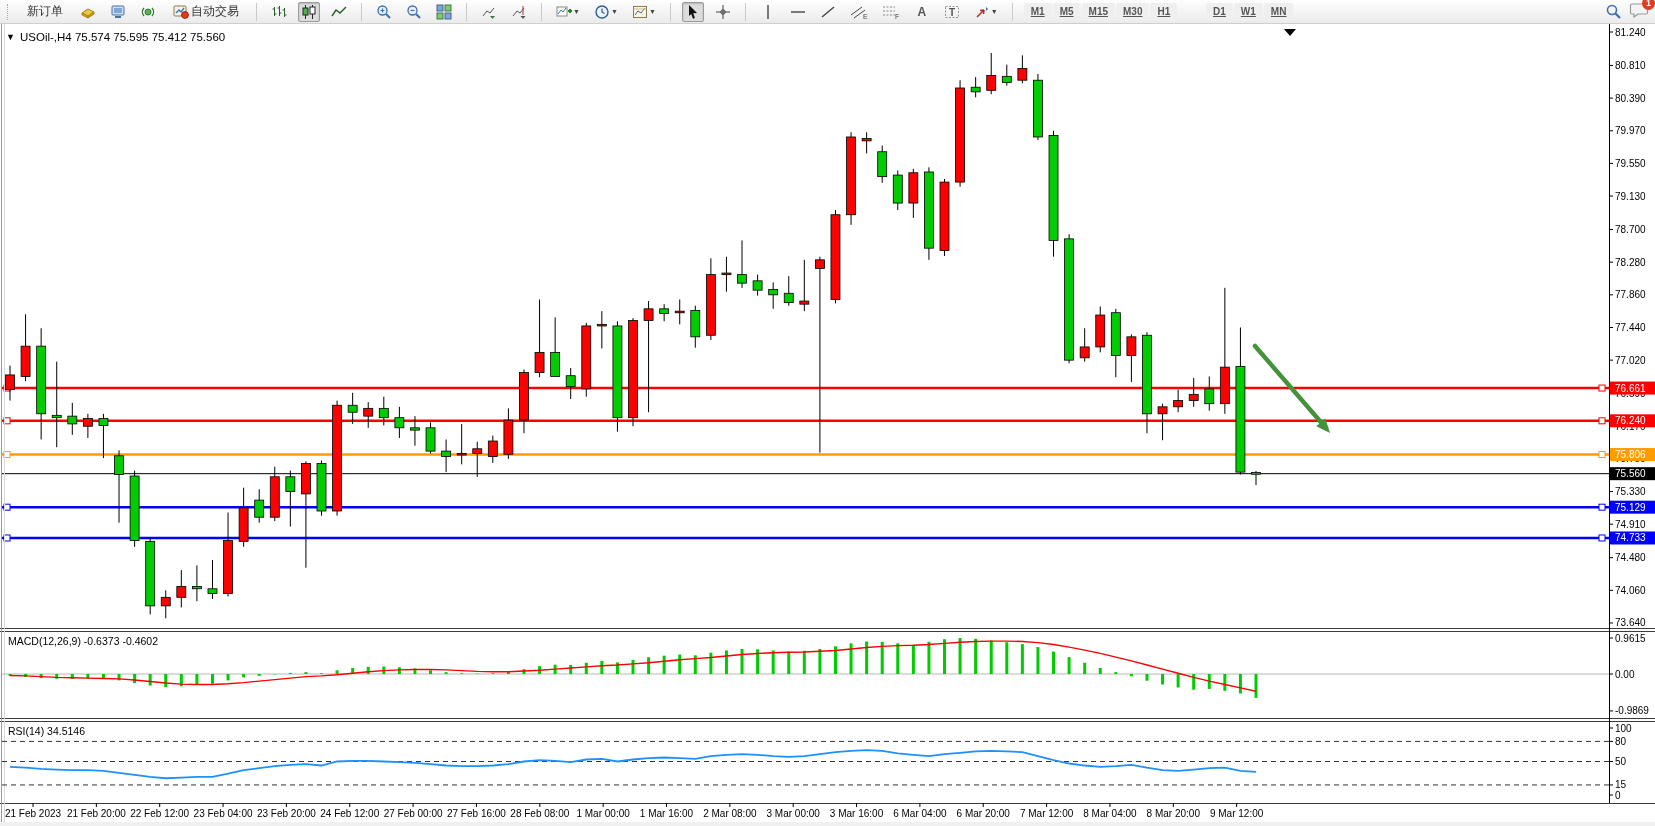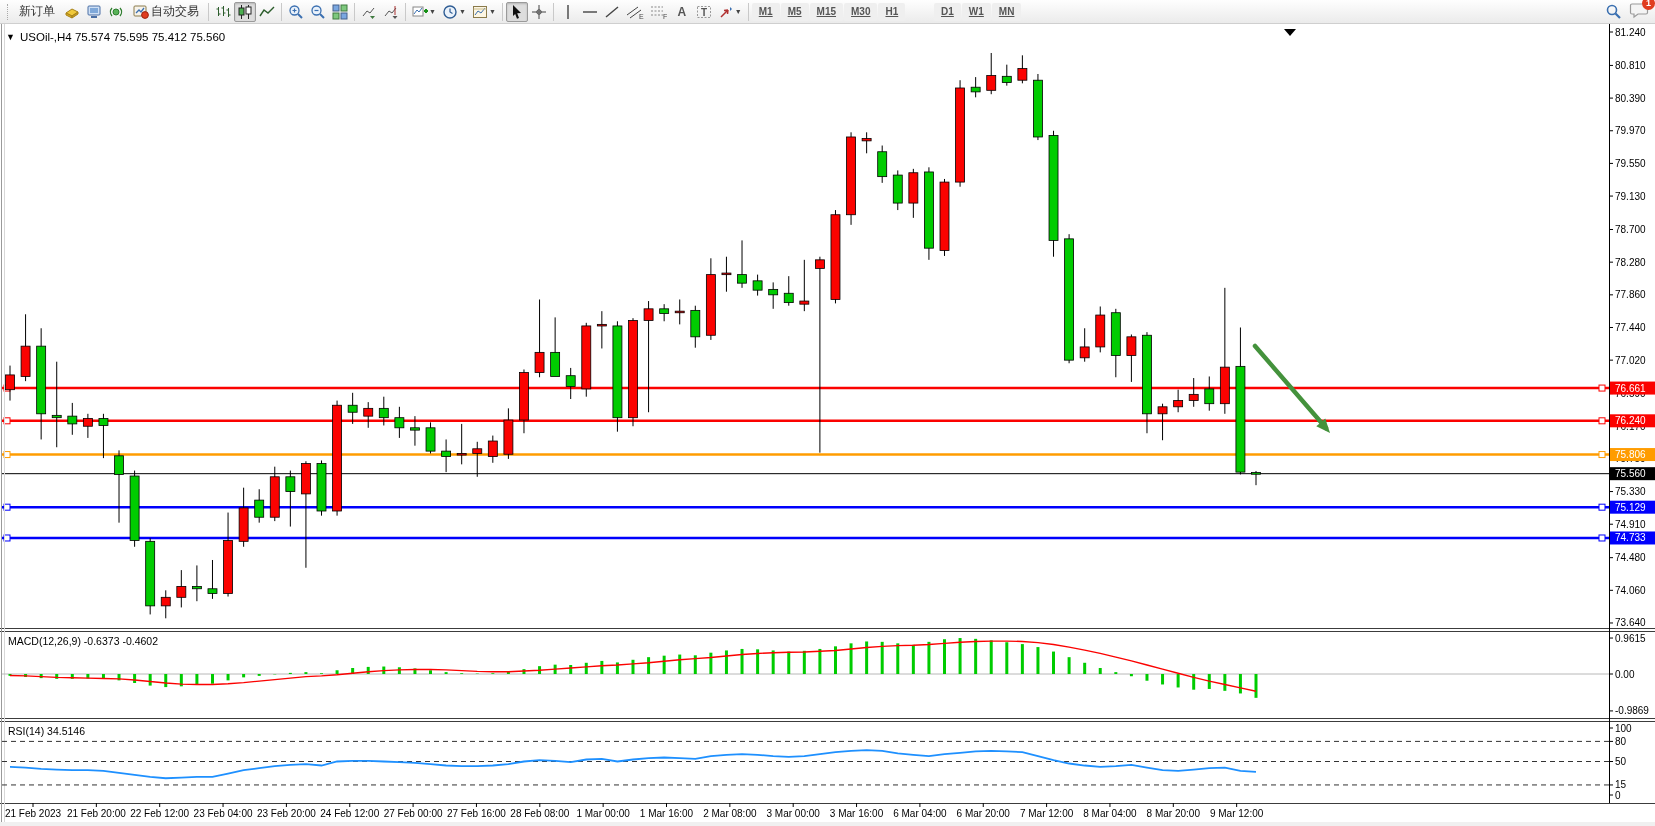--- a/index.html
+++ b/index.html
@@ -1,18 +1,18 @@
 <!DOCTYPE html>
 <html><head>
 <meta charset="utf-8">
 <style>
   html,body{margin:0;padding:0;width:1655px;height:826px;overflow:hidden;background:#f0f0f0;
     font-family:"Liberation Sans",sans-serif;}
   .toolbar{display:flex;align-items:center;height:24px;background:linear-gradient(#fefefe,#ebebeb);
-    border-bottom:1px solid #cfcfcf;padding:0 4px;box-sizing:border-box;}
+    border-bottom:1px solid #cfcfcf;padding:0 4px;box-sizing:border-box;gap:8px;}
   .tbtn{display:inline-flex;align-items:center;justify-content:center;height:20px;min-width:22px;
     padding:0 2px;border:1px solid transparent;border-radius:2px;background:transparent;
     font:12px "Liberation Sans",sans-serif;color:#333;cursor:default;box-sizing:border-box;}
   .tbtn.text{padding:0 5px;white-space:nowrap;}
   .tbtn.pressed{background:#dddddd;border-color:#9a9a9a;box-shadow:inset 0 1px 2px rgba(0,0,0,.18);}
   .caret{font-size:7px;color:#444;margin-left:1px;}
   .sep{width:1px;height:18px;background:#c9c9c9;margin:0 3px;flex:0 0 auto;}
   .grip{width:2px;height:16px;margin:0 3px;border-left:1px dotted #aaa;flex:0 0 auto;}
   .tfgroup{display:flex;align-items:center;gap:1px;}
   .tf{min-width:25px;height:18px;display:inline-flex;align-items:center;justify-content:center;

